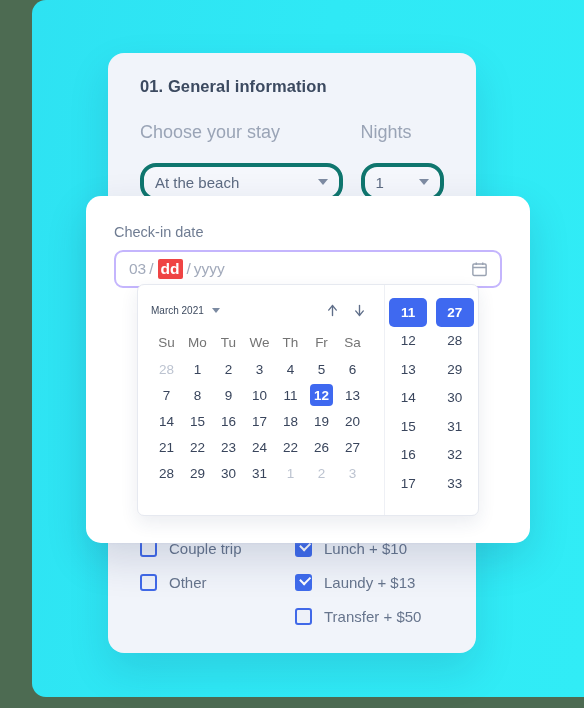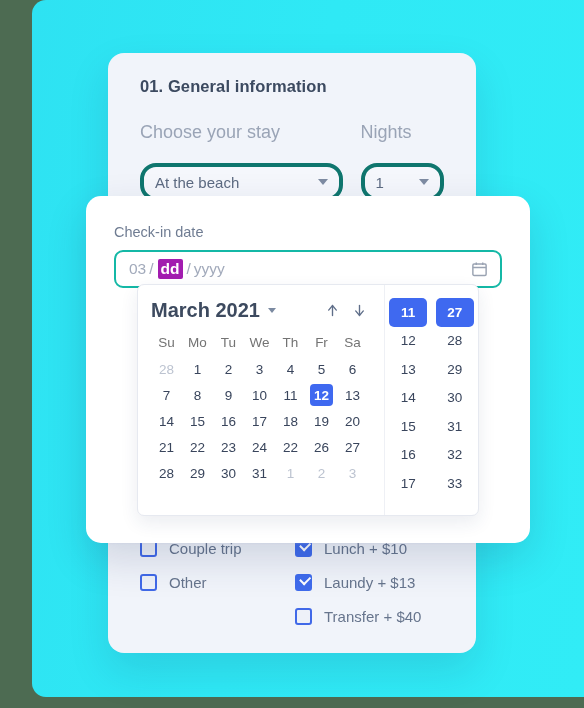--- a/index.html
+++ b/index.html
@@ -117,29 +117,29 @@
     background: #ffffff;
     border-radius: 15px;
     box-shadow: 0 16px 40px rgba(25,45,95,.16);
   }
   .modal-pad { padding: 28px 28px 0 28px; }
   .ci-label {
     font-size: 14.5px; color: #6f7c92; margin-bottom: 10px;
   }
   .date-input {
     height: 38px;
-    border: 2px solid #14b8a6;
+    border: 2px solid #c4b5fd;
     border-radius: 9px;
     display: flex; align-items: center;
     padding: 0 12px 0 13px;
     position: relative;
   }
   .dseg { font-size: 15.5px; color: #a2aabb; }
   .dseg.sel {
-    background: #a21caf; color: #fff;
+    background: #ef4444; color: #fff;
     font-weight: bold;
     padding: 1px 3px; border-radius: 2px;
     margin: 0 1px;
   }
   .dsep { font-size: 15.5px; color: #a2aabb; padding: 0 3px; }
   .cal-icon {
     position: absolute; right: 12px; top: 50%;
     transform: translateY(-50%);
     width: 17px; height: 17px;
   }
@@ -155,21 +155,21 @@
     box-shadow: 0 7px 18px rgba(30,50,100,.09);
     display: flex;
     overflow: hidden;
   }
   .cal-left { width: 248px; padding: 12px 12px 0 13px; position: relative; }
   .cal-head {
     display: flex; align-items: center;
     height: 26px; margin-bottom: 6px;
   }
   .cal-month {
-    font-size: 20px; font-weight: bold; color: #3d4a5f;
+    font-size: 10px; font-weight: normal; color: #3d4a5f;
   }
   .cal-month-caret {
     width: 0; height: 0; margin-left: 8px;
     border-left: 4.5px solid transparent;
     border-right: 4.5px solid transparent;
     border-top: 5.5px solid #7b8aa1;
   }
   .cal-navs { margin-left: auto; display: flex; gap: 10px; padding-right: 4px;}
   .cal-navs svg { display: block; }
   .dow-row, .wk-row { display: flex; }
@@ -262,21 +262,21 @@
         <div class="chk-row">
           <span class="chk-box checked"></span>
           <span class="chk-label">Lunch + $10</span>
         </div>
         <div class="chk-row">
           <span class="chk-box checked"></span>
           <span class="chk-label">Laundy + $13</span>
         </div>
         <div class="chk-row">
           <span class="chk-box"></span>
-          <span class="chk-label">Transfer + $40</span>
+          <span class="chk-label">Transfer + $50</span>
         </div>
       </div>
     </div>
     <div class="checks-veil"></div>
   </div>
 
   <div class="modal">
     <div class="modal-pad">
       <div class="ci-label">Check-in date</div>
 

